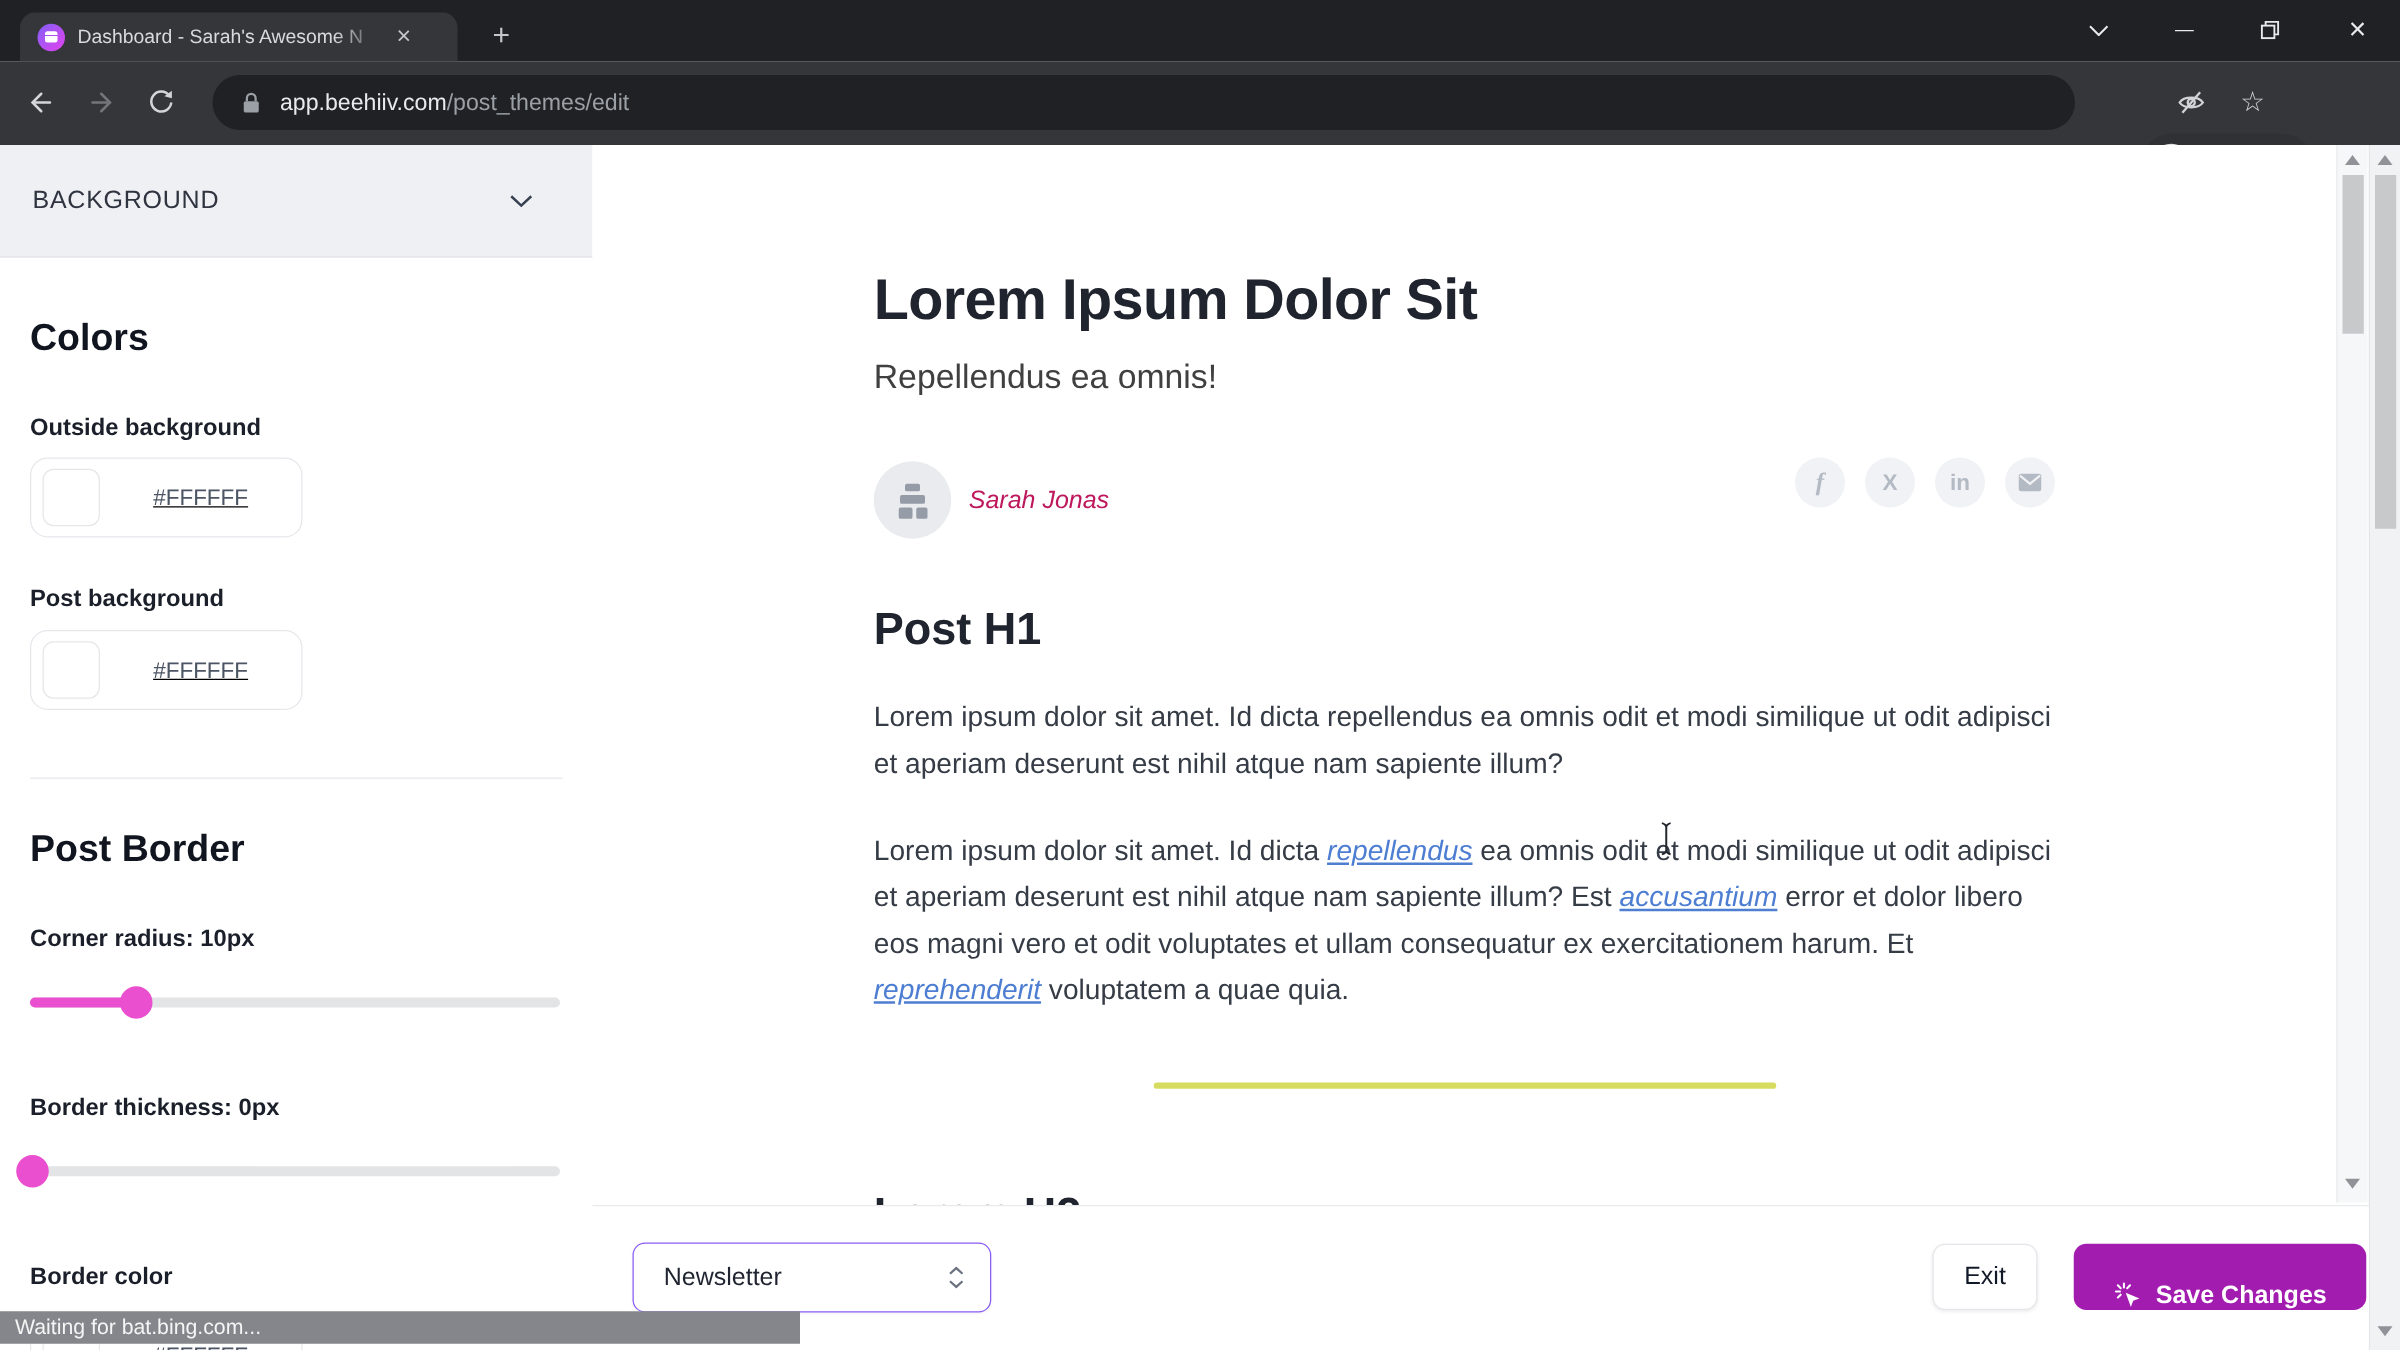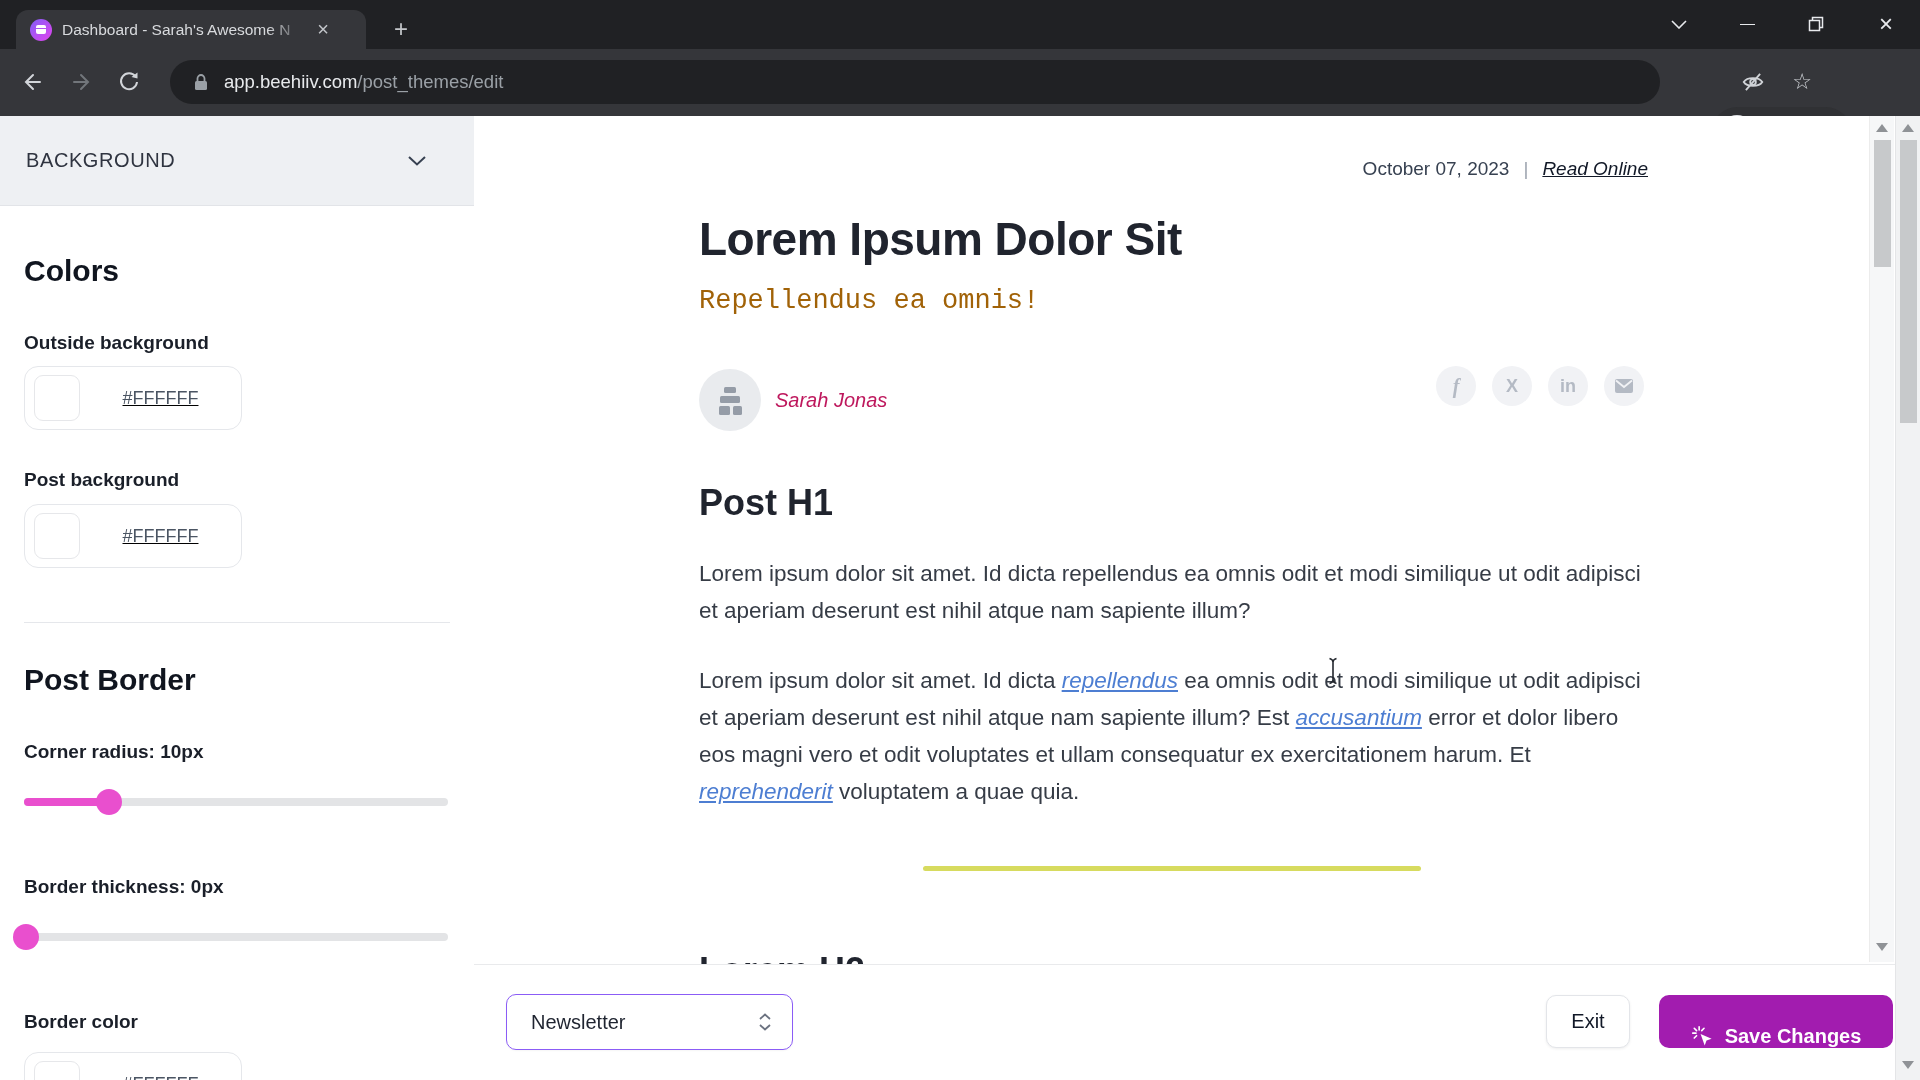--- a/index.html
+++ b/index.html
@@ -66,21 +66,21 @@
   .toast { position:absolute; left:0; top:933px; width:640px; height:26px; background:#85868b;
            display:flex; align-items:center; padding-left:12px; z-index:30; }
   .toast span { color:#f5f5f5; font-size:17px; }
 
   
   .main { position:absolute; left:474px; top:0; width:1421px; height:964px; background:#fff; }
   .date-row { position:absolute; left:225px; top:42px; width:949px; text-align:right; font-size:19px; color:#374151; }
   .date-sep { color:#9ca3af; margin:0 14px; }
   .read-online { font-style:italic; text-decoration:underline; color:#111827; font-weight:500; }
   .post-title { position:absolute; left:225px; top:96px; font-size:46px; font-weight:800; color:#20242e; letter-spacing:-.5px; }
-  .post-subtitle { position:absolute; left:225px; top:170px; font-size:27px; color:#a16207;font-family:Liberation Mono, monospace; }
+  .post-subtitle { position:absolute; left:225px; top:170px; font-size:27px; color:#404040; }
   .avatar { position:absolute; left:225px; top:253px; width:62px; height:62px; border-radius:50%; background:#e9ebee;
             display:flex; align-items:center; justify-content:center; }
   .author { position:absolute; left:301px; top:273px; font-size:20px; font-style:italic; color:#be185d; }
   .social-row { position:absolute; left:962px; top:250px; display:flex; gap:16px; }
   .soc { width:40px; height:40px; border-radius:50%; background:#f1f2f5; display:flex; align-items:center; justify-content:center;
          color:#b4bac4; font-size:18px; font-weight:700; }
   .soc.fb { font-family:"Liberation Serif",serif; font-style:italic; font-size:20px; }
   .h1 { position:absolute; left:225px; top:366px; font-size:36px; font-weight:800; color:#20242e; }
   .para { position:absolute; left:225px; width:955px; font-size:22.5px; line-height:37px; color:#363c46; }
   .p1 { top:439px; } .p2 { top:546px; }
@@ -238,26 +238,26 @@
         <span class="thumb" style="left: calc(0% - 11px);"></span>
       </div>
 
       <div class="sb-label" style="top:895px;">Border color</div>
       <div class="colorbox" style="top:936px;">
         <span class="swatch" style="background: rgb(255, 255, 255);"></span>
         <span class="colorval">#FFFFFF</span>
       </div>
     </div>
 
+    <div class="toast">
+      <span>Waiting for bat.bing.com...</span>
+    </div>
 
     <div class="main">
 
-      <div class="date-row">
-        <span>October 07, 2023</span><span class="date-sep">|</span><span class="read-online">Read Online</span>
-      </div>
 
       <div class="post-title">Lorem Ipsum Dolor Sit</div>
       <div class="post-subtitle">Repellendus ea omnis!</div>
 
       <div class="avatar">
         <svg width="36" height="38" viewBox="0 0 36 38" fill="#959ca7">
           <rect x="12" y="6" width="12" height="6" rx="1.5"></rect>
           <rect x="8" y="15" width="20" height="7" rx="1.5"></rect>
           <rect x="7" y="25" width="11" height="9" rx="1.5"></rect>
           <rect x="21" y="25" width="9" height="9" rx="1.5"></rect>

